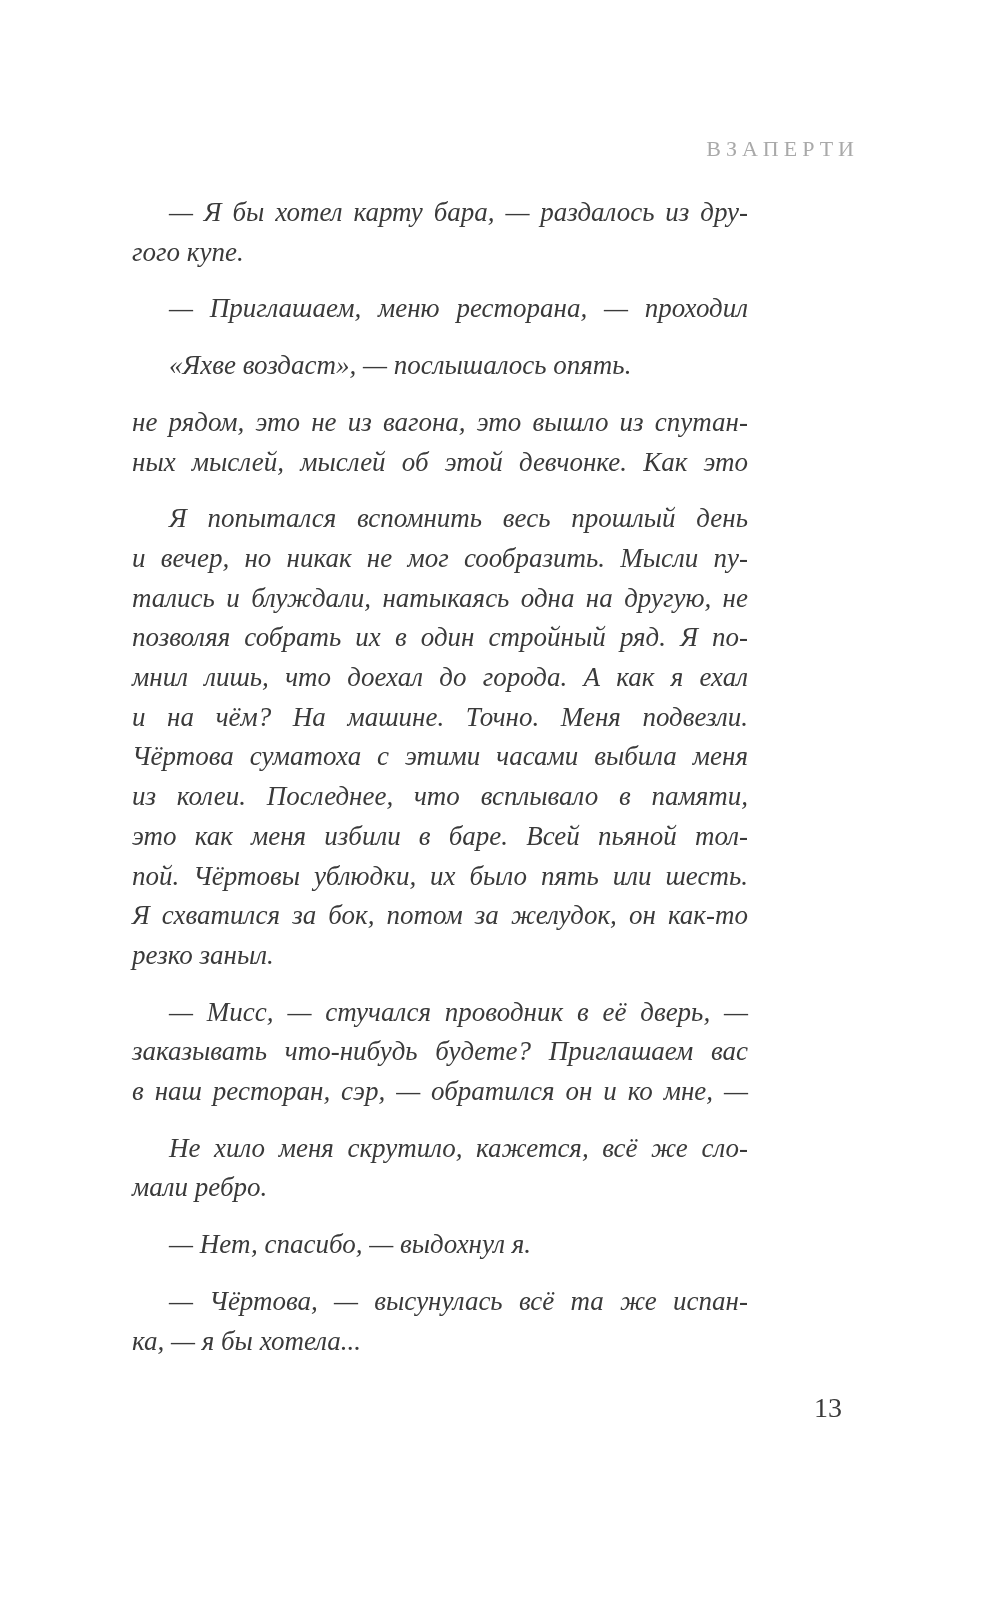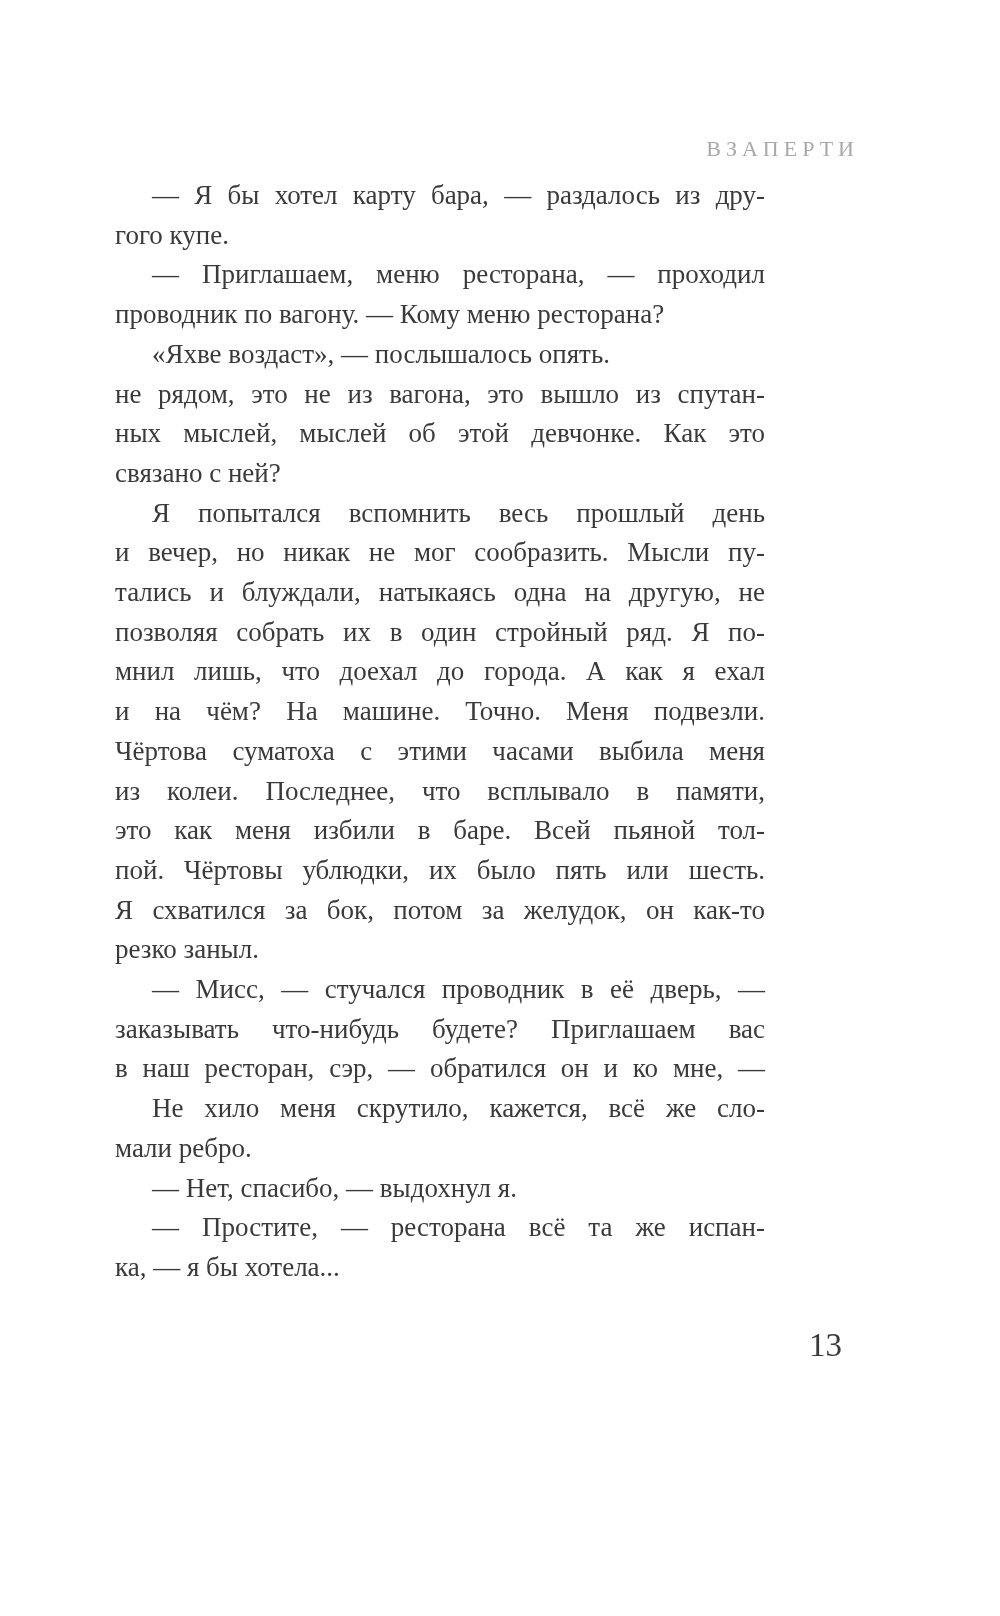--- a/index.html
+++ b/index.html
@@ -33,65 +33,64 @@
   }
   .text-block {
     position: absolute;
     left: 115px;
     top: 176px;
     width: 650px;
     font-size: 27px;
     line-height: 39.7px;
   }
   .para {
-    margin: 0;
+    margin: 17px;
     padding: 0;
+    font-style: italic;
   }
   .line {
     text-align: justify;
     text-align-last: justify;
     white-space: normal;
   }
   .line.first {
     text-indent: 37px;
   }
   .line.last {
     text-align-last: auto;
   }
   .folio {
     position: absolute;
-    top: 1326px;
+    top: 1388px;
     right: 158px;
-    font-size: 33px;
+    font-size: 28px;
     line-height: 39.7px;
     color: var(--text-color, #3a3a3a);
   }
 </style>
 </head>
 <body>
 
 <div class="page">
   <div class="running-head">ВЗАПЕРТИ</div>
 
   <div class="text-block">
       <div class="para">
         <div class="line first">— Я бы хотел карту бара, — раздалось из дру-</div>
         <div class="line last">гого купе.</div>
       </div>
       <div class="para">
         <div class="line first">— Приглашаем, меню ресторана, — проходил</div>
-        <div class="line last">проводник по вагону. — Кому меню ресторана?</div>
       </div>
       <div class="para">
         <div class="line first last">«Яхве воздаст», — послышалось опять.</div>
       </div>
       <div class="para">
         <div class="line">не рядом, это не из вагона, это вышло из спутан-</div>
         <div class="line">ных мыслей, мыслей об этой девчонке. Как это</div>
-        <div class="line last">связано с ней?</div>
       </div>
       <div class="para">
         <div class="line first">Я попытался вспомнить весь прошлый день</div>
         <div class="line">и вечер, но никак не мог сообразить. Мысли пу-</div>
         <div class="line">тались и блуждали, натыкаясь одна на другую, не</div>
         <div class="line">позволяя собрать их в один стройный ряд. Я по-</div>
         <div class="line">мнил лишь, что доехал до города. А как я ехал</div>
         <div class="line">и на чём? На машине. Точно. Меня подвезли.</div>
         <div class="line">Чёртова суматоха с этими часами выбила меня</div>
         <div class="line">из колеи. Последнее, что всплывало в памяти,</div>
@@ -106,19 +105,19 @@
         <div class="line">в наш ресторан, сэр, — обратился он и ко мне, —</div>
       </div>
       <div class="para">
         <div class="line first">Не хило меня скрутило, кажется, всё же сло-</div>
         <div class="line last">мали ребро.</div>
       </div>
       <div class="para">
         <div class="line first last">— Нет, спасибо, — выдохнул я.</div>
       </div>
       <div class="para">
-        <div class="line first">— Простите, — ресторана всё та же испан-</div>
+        <div class="line first">— Чёртова, — высунулась всё та же испан-</div>
         <div class="line last">ка, — я бы хотела...</div>
       </div>
     </div>
 
   <div class="folio">13</div>
 </div>
 
 </body></html>

